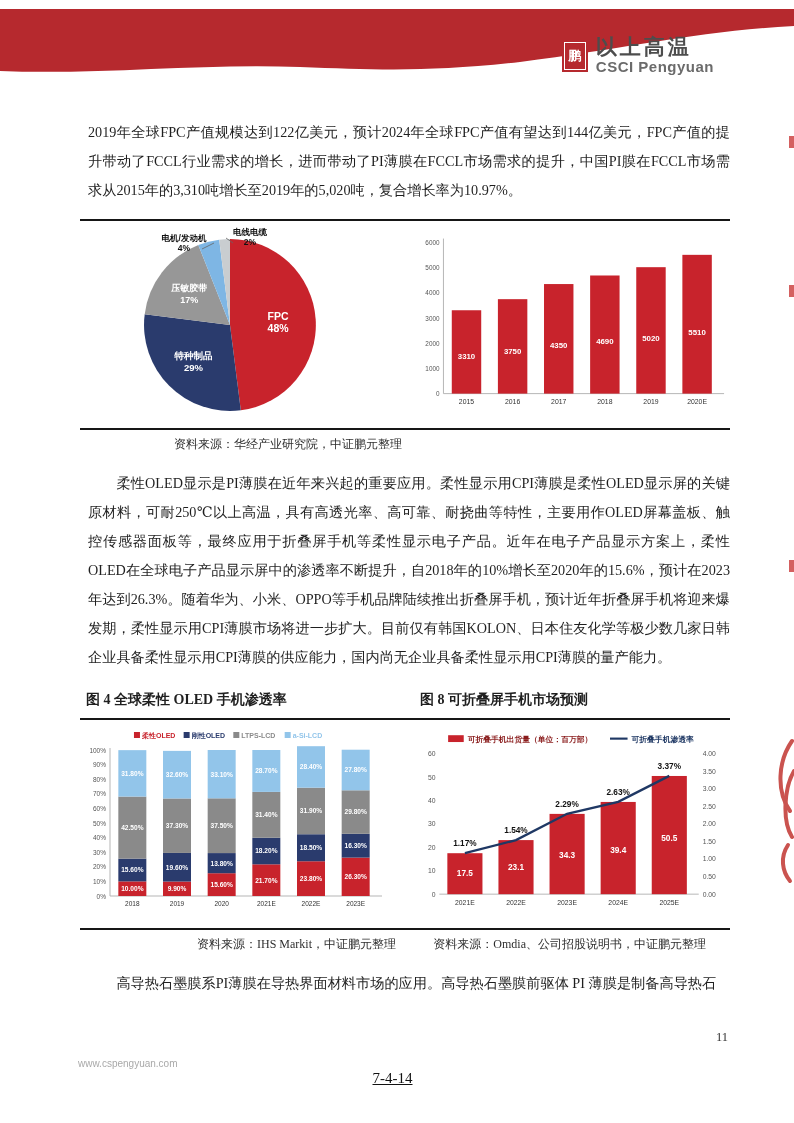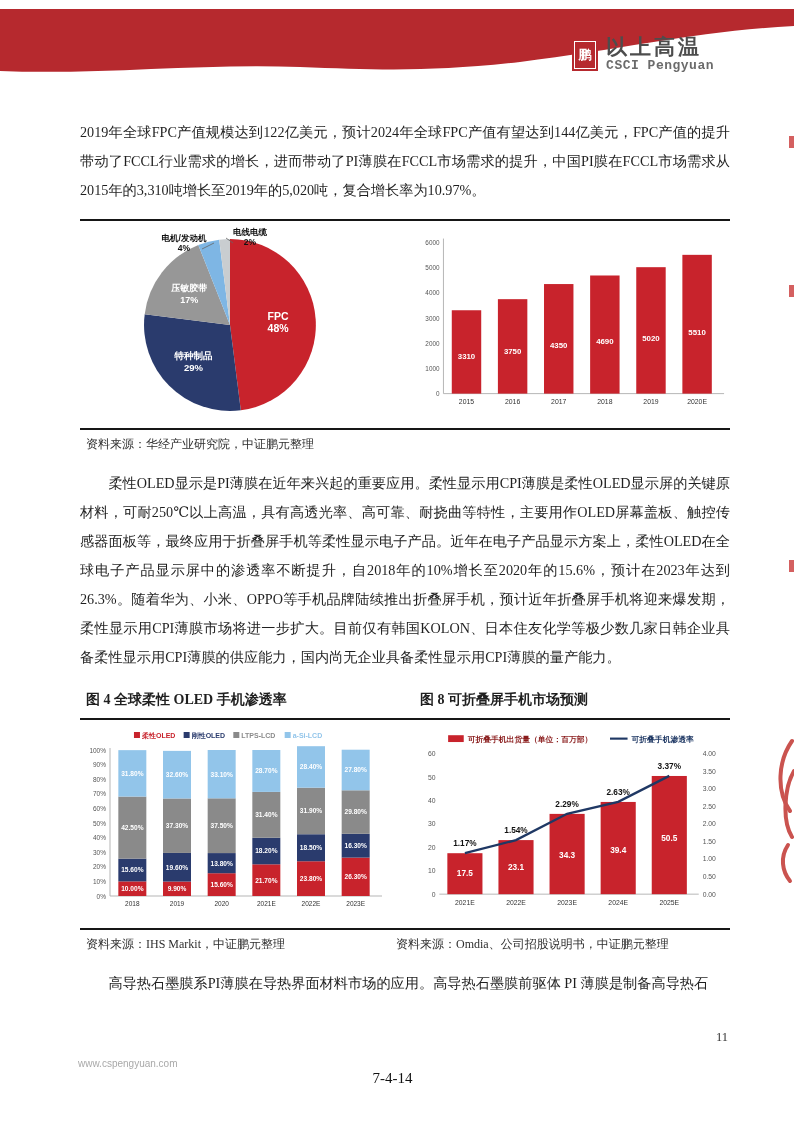--- a/index.html
+++ b/index.html
@@ -4,38 +4,38 @@
 <style>
   html,body{margin:0;padding:0;background:#e9e9e9;}
   .page{position:relative;width:794px;height:1123px;margin:0 auto;background:#ffffff;overflow:hidden;
         font-family:"Liberation Serif","DejaVu Serif",serif;color:#1f1f1f;}
   
   .header{position:absolute;top:0;left:0;width:794px;height:95px;}
   .logo{position:absolute;top:36px;right:80px;display:flex;align-items:center;gap:8px;}
   .seal{width:26px;height:32px;background:#b6292e;color:#fff;display:flex;align-items:center;justify-content:center;
         font-size:13px;font-weight:bold;box-shadow:inset 0 0 0 2px #b6292e, inset 0 0 0 3px #fff;}
   .brand-cn{font-size:21px;font-weight:bold;color:#4d4d4d;letter-spacing:3px;font-family:"Liberation Sans","DejaVu Sans",sans-serif;line-height:1.05;}
-  .brand-en{font-size:13px;font-weight:bold;color:#6b6b6b;letter-spacing:.5px;font-family:Liberation Mono, monospace;}
+  .brand-en{font-size:15px;font-weight:bold;color:#6b6b6b;letter-spacing:.5px;font-family:Liberation Sans, sans-serif;}
   
   .main{position:absolute;left:80px;top:118px;width:650px;}
-  .para{font-size:14.2px;line-height:29px;text-align:justify;margin:0 0 14px 0;}
+  .para{font-size:14.2px;line-height:29px;text-align:justify;margin:0 0 14px 8px;}
   .para.indent{text-indent:2em;}
   .figblock{margin:8px 0 14px 0;}
   .frow{display:flex;}
   .fcell{width:316px;}
   .fcell.left{margin-right:18px;}
   .ftitle{font-size:14px;font-weight:bold;line-height:24px;padding:2px 6px 6px 6px;}
   .hr{height:2px;background:#161616;width:100%;}
   .chartrow{padding:4px 0 4px 0;}
-  .srcrow{font-size:12px;color:#2e2e2e;padding:6px 6px 2px 6px;}
+  .srcrow{font-size:12px;color:#2e2e2e;padding:6px 6px 2px 6px;text-align:right;}
   svg text{font-family:"Liberation Sans","DejaVu Sans",sans-serif;}
   
   .pageno{position:absolute;right:66px;top:1030px;font-size:12.5px;color:#333;text-align:right;}
   .site{position:absolute;left:78px;top:1058px;font-size:10px;color:#a9a9a9;font-family:"Liberation Sans","DejaVu Sans",sans-serif;}
-  .pagecode{position:absolute;left:0;top:1070px;width:785px;text-align:center;font-size:15px;color:#111;}
+  .pagecode{position:absolute;left:0;top:1070px;width:785px;text-align:center;font-size:15px;color:#111;text-decoration:underline;}
   
   .edge-mark{position:absolute;right:0;width:5px;height:12px;background:#c44; opacity:.85;}
   .stamp{position:absolute;right:0;top:733px;width:26px;height:152px;overflow:hidden;}
 </style>
 </head>
 <body>
 
 <div class="page">
 
   <div class="header">

